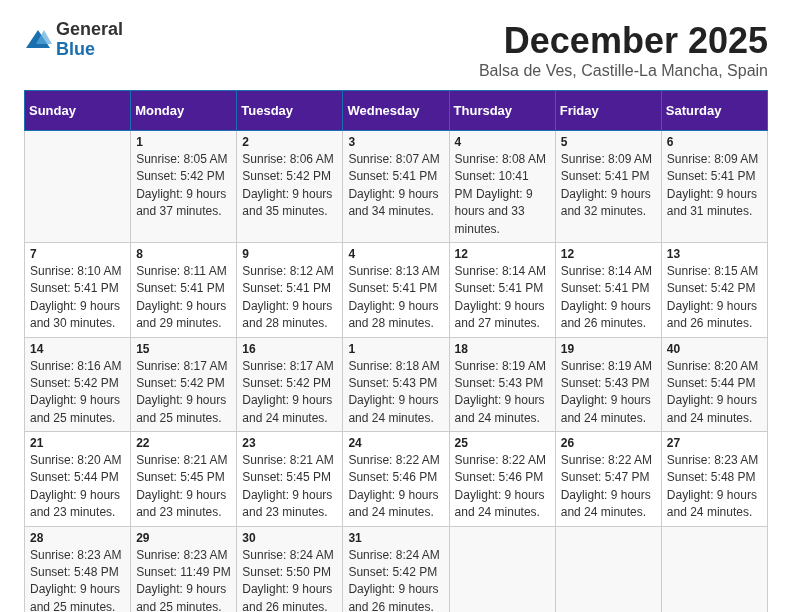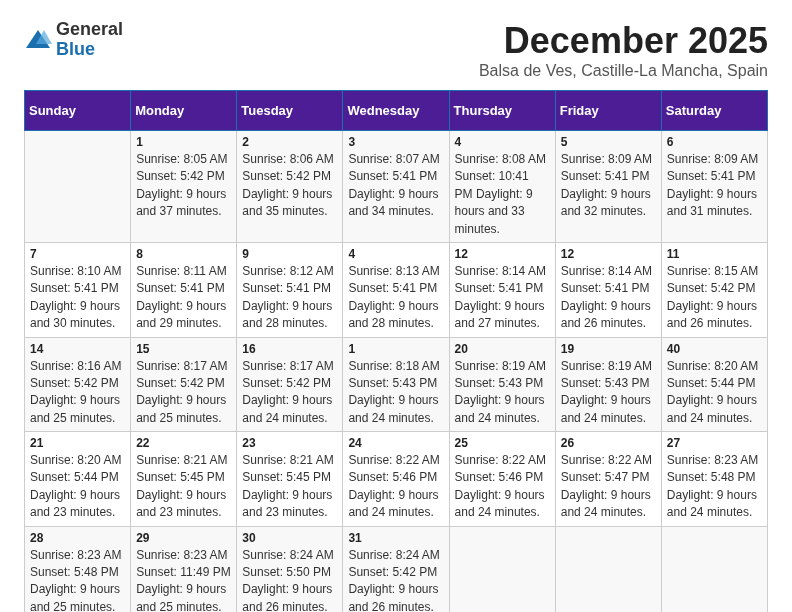--- a/index.html
+++ b/index.html
@@ -200,21 +200,21 @@
 and 27 minutes.</div>
         </td>
         <td>
           <span class="day-num">12</span>
           <div class="cell-info">Sunrise: 8:14 AM
 Sunset: 5:41 PM
 Daylight: 9 hours
 and 26 minutes.</div>
         </td>
         <td>
-          <span class="day-num">11</span>
+          <span class="day-num">13</span>
           <div class="cell-info">Sunrise: 8:15 AM
 Sunset: 5:42 PM
 Daylight: 9 hours
 and 26 minutes.</div>
         </td>
       </tr>
       <tr>
         <td>
           <span class="day-num">14</span>
           <div class="cell-info">Sunrise: 8:16 AM
@@ -237,21 +237,21 @@
 and 24 minutes.</div>
         </td>
         <td>
           <span class="day-num">1</span>
           <div class="cell-info">Sunrise: 8:18 AM
 Sunset: 5:43 PM
 Daylight: 9 hours
 and 24 minutes.</div>
         </td>
         <td>
-          <span class="day-num">20</span>
+          <span class="day-num">18</span>
           <div class="cell-info">Sunrise: 8:19 AM
 Sunset: 5:43 PM
 Daylight: 9 hours
 and 24 minutes.</div>
         </td>
         <td>
           <span class="day-num">19</span>
           <div class="cell-info">Sunrise: 8:19 AM
 Sunset: 5:43 PM
 Daylight: 9 hours

